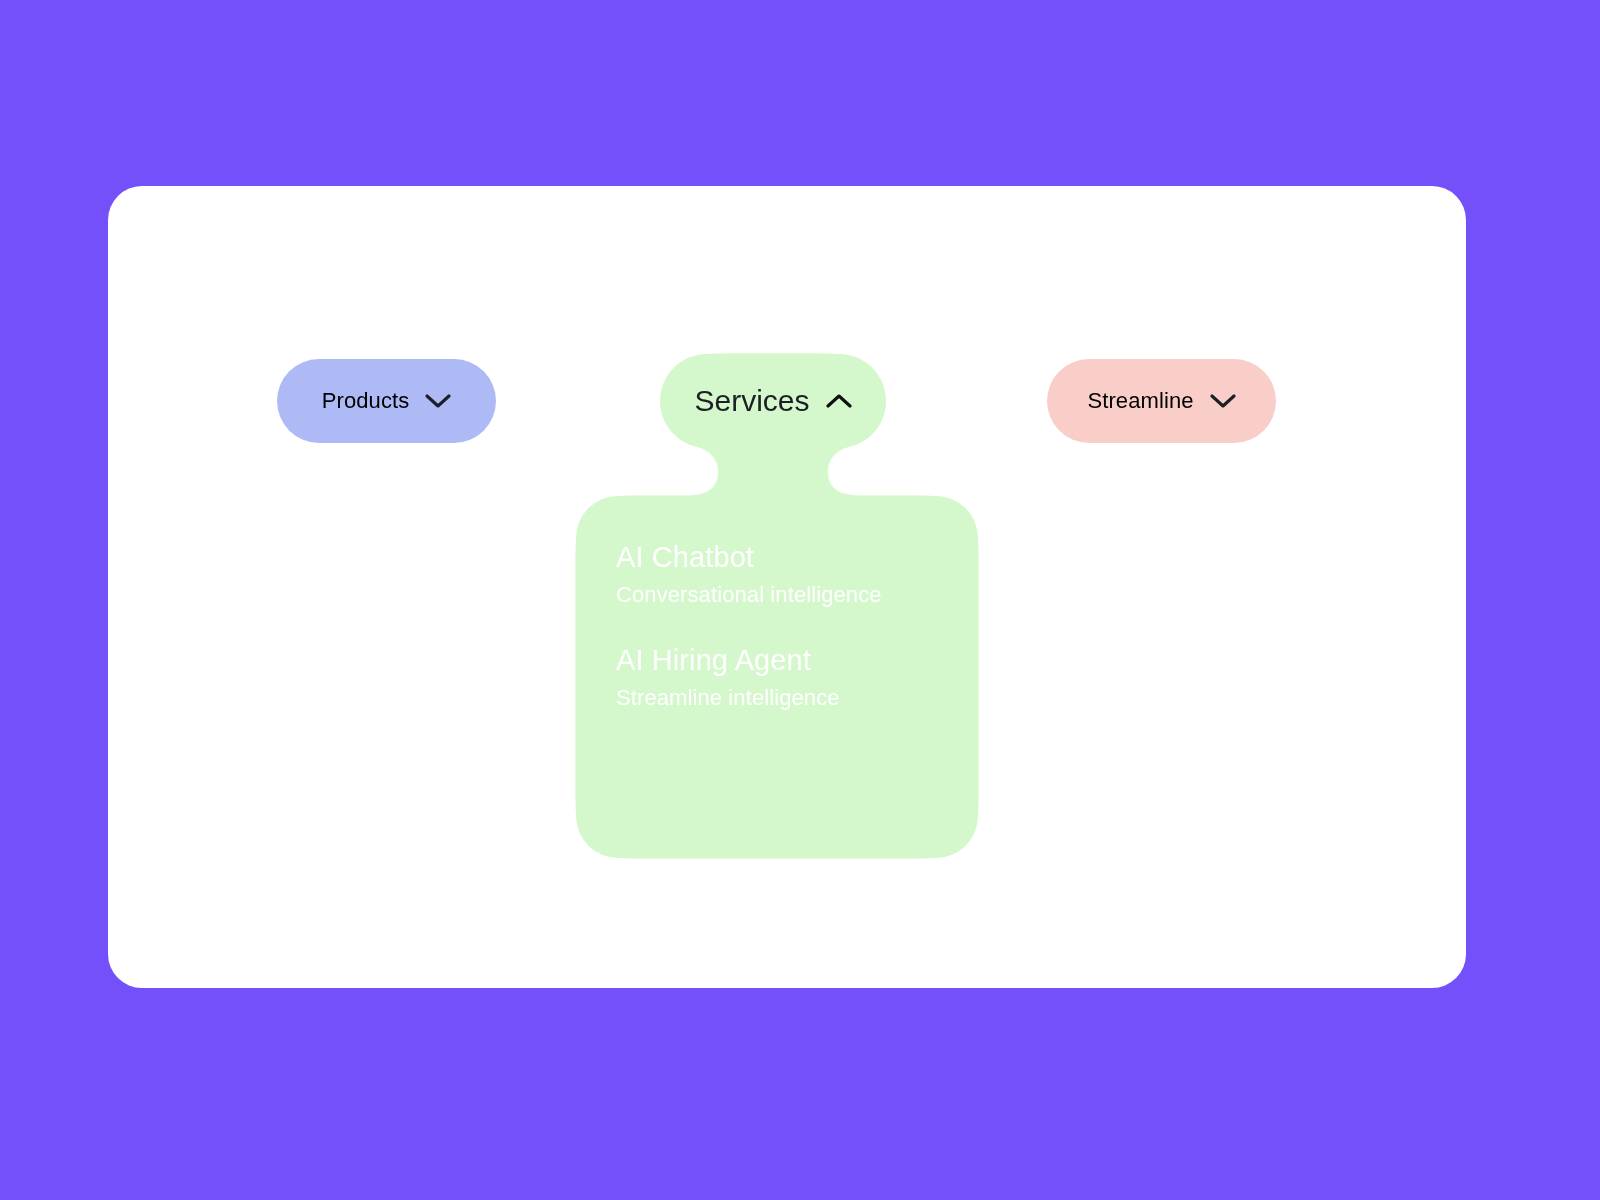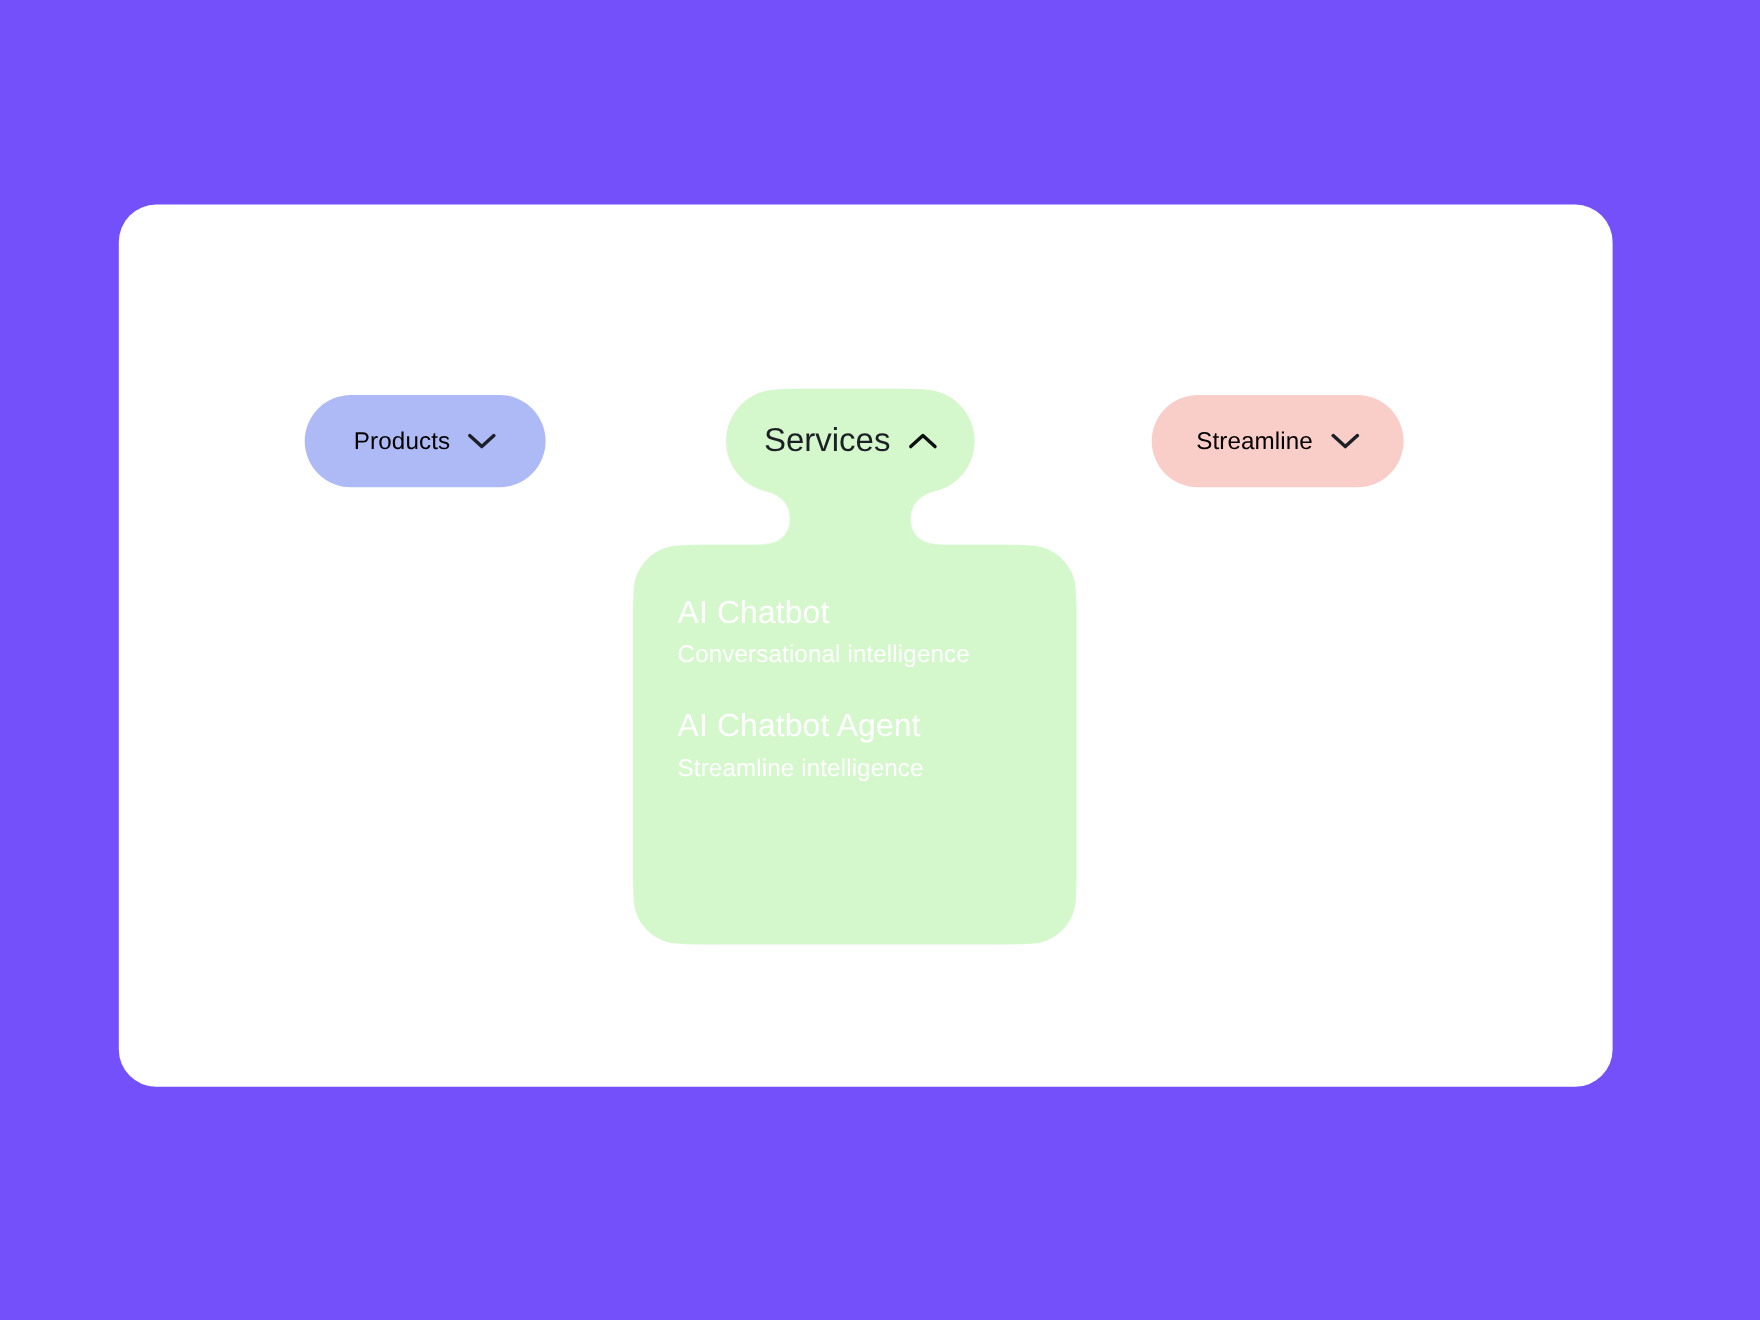--- a/index.html
+++ b/index.html
@@ -247,21 +247,21 @@
       </div>
 
       <div class="menu-list">
 
         <div class="menu-item">
           <div class="menu-title">AI Chatbot</div>
           <div class="menu-sub">Conversational intelligence</div>
         </div>
 
         <div class="menu-item">
-          <div class="menu-title">AI Chatbot Agent</div>
+          <div class="menu-title">AI Hiring Agent</div>
           <div class="menu-sub">Streamline intelligence</div>
         </div>
 
 
       </div>
     </div>
 
   </div>
 </div>
 

